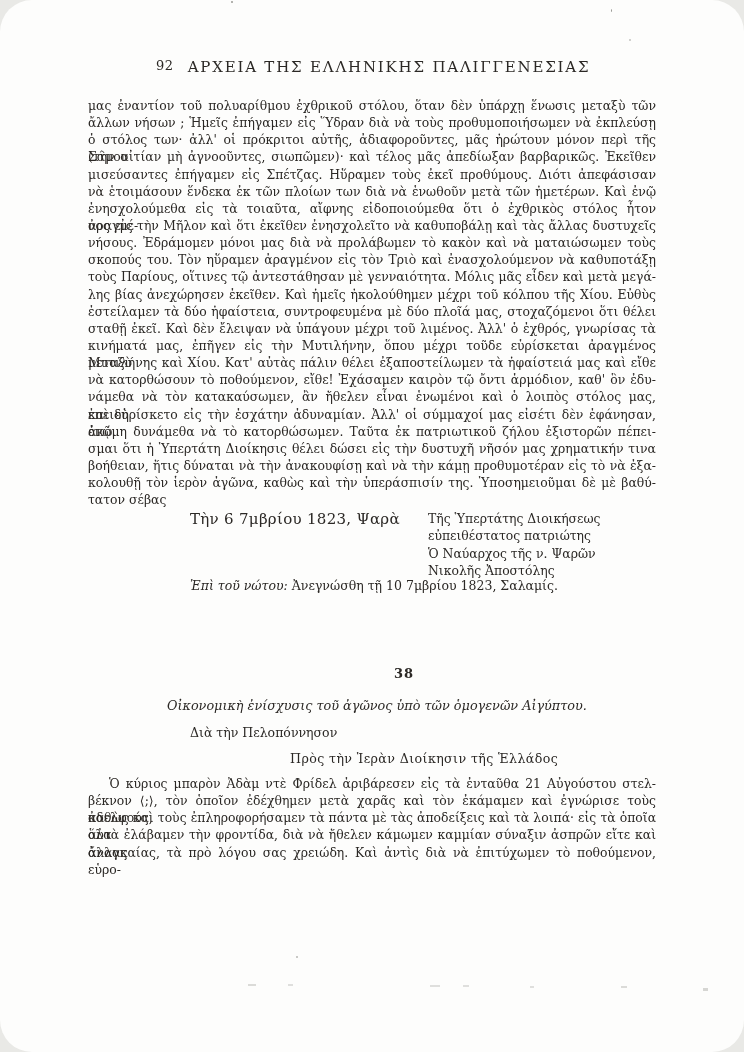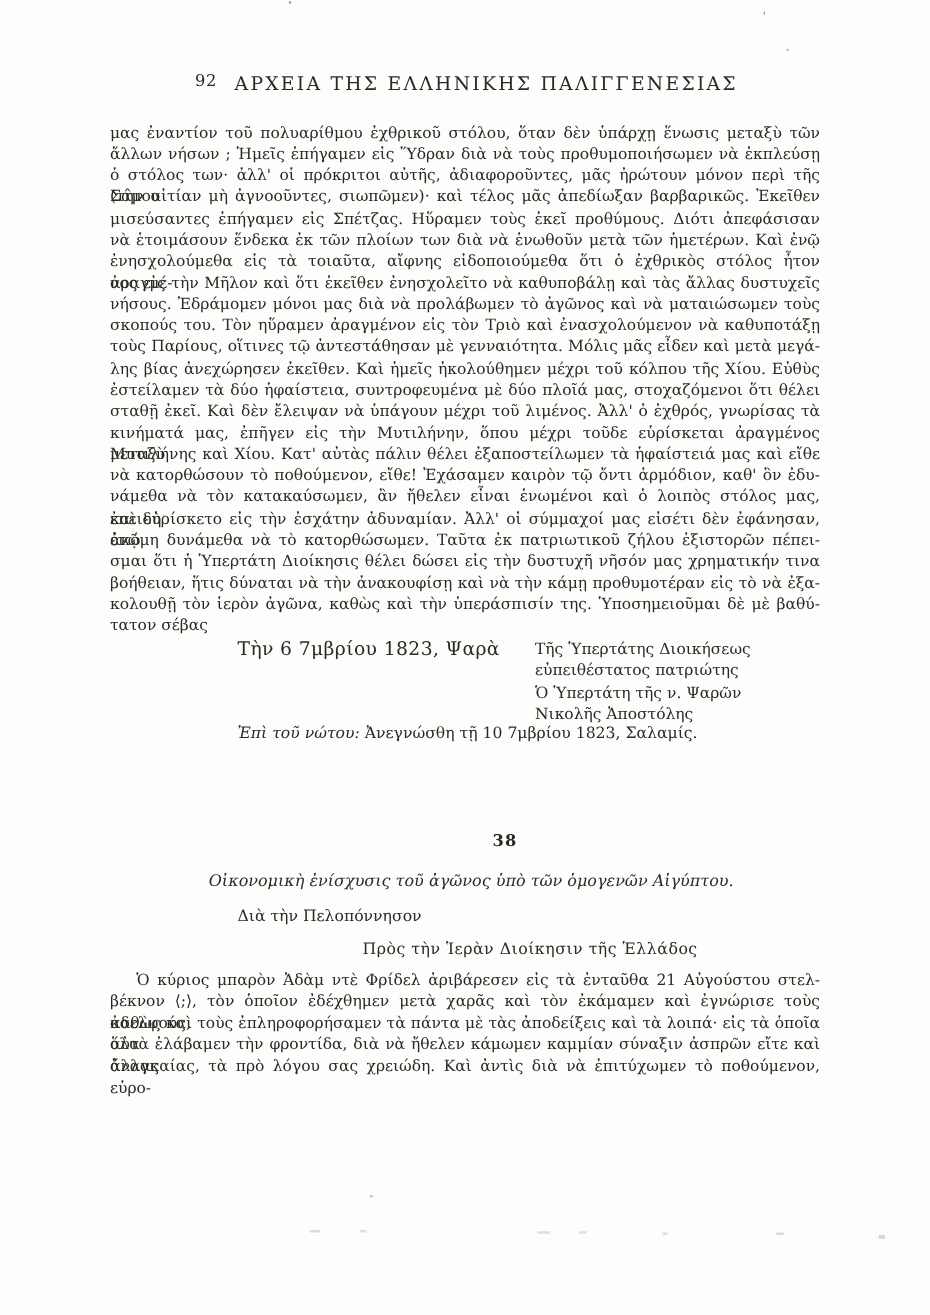--- a/index.html
+++ b/index.html
@@ -5,20 +5,21 @@
   html, body { margin: 0; padding: 0; }
   body { background: #e9e9e6; }
   .page {
     position: relative;
     width: 744px;
     height: 1052px;
     background: #fdfdfc;
     overflow: hidden;
     font-family: "DejaVu Serif", serif;
     color: #2b2825;
+    border-radius: 32px;
   }
   
   .header {
     position: absolute;
     top: 58px; left: 88px; width: 568px;
     font-size: 12.5px;
   }
   .page-num {
     position: absolute;
     left: 68px; top: 0;
@@ -118,21 +119,21 @@
 
   <div class="para para1">
       <div class="tline">μας ἐναντίον τοῦ πολυαρίθμου ἐχθρικοῦ στόλου, ὅταν δὲν ὑπάρχῃ ἕνωσις μεταξὺ τῶν</div>
       <div class="tline">ἄλλων νήσων ; Ἡμεῖς ἐπήγαμεν εἰς Ὕδραν διὰ νὰ τοὺς προθυμοποιήσωμεν νὰ ἐκπλεύσῃ</div>
       <div class="tline">ὁ στόλος των· ἀλλ' οἱ πρόκριτοι αὐτῆς, ἀδιαφοροῦντες, μᾶς ἠρώτουν μόνον περὶ τῆς Σάμου</div>
       <div class="tline">(τὴν αἰτίαν μὴ ἀγνοοῦντες, σιωπῶμεν)· καὶ τέλος μᾶς ἀπεδίωξαν βαρβαρικῶς. Ἐκεῖθεν</div>
       <div class="tline">μισεύσαντες ἐπήγαμεν εἰς Σπέτζας. Ηὕραμεν τοὺς ἐκεῖ προθύμους. Διότι ἀπεφάσισαν</div>
       <div class="tline">νὰ ἑτοιμάσουν ἕνδεκα ἐκ τῶν πλοίων των διὰ νὰ ἑνωθοῦν μετὰ τῶν ἡμετέρων. Καὶ ἐνῷ</div>
       <div class="tline">ἐνησχολούμεθα εἰς τὰ τοιαῦτα, αἴφνης εἰδοποιούμεθα ὅτι ὁ ἐχθρικὸς στόλος ἦτον ἀραγμέ-</div>
       <div class="tline">νος εἰς τὴν Μῆλον καὶ ὅτι ἐκεῖθεν ἐνησχολεῖτο νὰ καθυποβάλῃ καὶ τὰς ἄλλας δυστυχεῖς</div>
-      <div class="tline">νήσους. Ἐδράμομεν μόνοι μας διὰ νὰ προλάβωμεν τὸ ἀγῶνος καὶ νὰ ματαιώσωμεν τοὺς</div>
+      <div class="tline">νήσους. Ἐδράμομεν μόνοι μας διὰ νὰ προλάβωμεν τὸ κακὸν καὶ νὰ ματαιώσωμεν τοὺς</div>
       <div class="tline">σκοπούς του. Τὸν ηὕραμεν ἀραγμένον εἰς τὸν Τριὸ καὶ ἐνασχολούμενον νὰ καθυποτάξῃ</div>
       <div class="tline">τοὺς Παρίους, οἵτινες τῷ ἀντεστάθησαν μὲ γενναιότητα. Μόλις μᾶς εἶδεν καὶ μετὰ μεγά-</div>
       <div class="tline">λης βίας ἀνεχώρησεν ἐκεῖθεν. Καὶ ἡμεῖς ἠκολούθημεν μέχρι τοῦ κόλπου τῆς Χίου. Εὐθὺς</div>
       <div class="tline">ἐστείλαμεν τὰ δύο ἡφαίστεια, συντροφευμένα μὲ δύο πλοῖά μας, στοχαζόμενοι ὅτι θέλει</div>
       <div class="tline">σταθῇ ἐκεῖ. Καὶ δὲν ἔλειψαν νὰ ὑπάγουν μέχρι τοῦ λιμένος. Ἀλλ' ὁ ἐχθρός, γνωρίσας τὰ</div>
       <div class="tline">κινήματά μας, ἐπῆγεν εἰς τὴν Μυτιλήνην, ὅπου μέχρι τοῦδε εὑρίσκεται ἀραγμένος μεταξὺ</div>
       <div class="tline">Μυτιλήνης καὶ Χίου. Κατ' αὐτὰς πάλιν θέλει ἐξαποστείλωμεν τὰ ἡφαίστειά μας καὶ εἴθε</div>
       <div class="tline">νὰ κατορθώσουν τὸ ποθούμενον, εἴθε! Ἐχάσαμεν καιρὸν τῷ ὄντι ἁρμόδιον, καθ' ὃν ἐδυ-</div>
       <div class="tline">νάμεθα νὰ τὸν κατακαύσωμεν, ἂν ἤθελεν εἶναι ἑνωμένοι καὶ ὁ λοιπὸς στόλος μας, ἐπειδὴ</div>
       <div class="tline">καὶ εὑρίσκετο εἰς τὴν ἐσχάτην ἀδυναμίαν. Ἀλλ' οἱ σύμμαχοί μας εἰσέτι δὲν ἐφάνησαν, ἐνῷ</div>
@@ -140,21 +141,21 @@
       <div class="tline">σμαι ὅτι ἡ Ὑπερτάτη Διοίκησις θέλει δώσει εἰς τὴν δυστυχῆ νῆσόν μας χρηματικήν τινα</div>
       <div class="tline">βοήθειαν, ἥτις δύναται νὰ τὴν ἀνακουφίσῃ καὶ νὰ τὴν κάμῃ προθυμοτέραν εἰς τὸ νὰ ἐξα-</div>
       <div class="tline">κολουθῇ τὸν ἱερὸν ἀγῶνα, καθὼς καὶ τὴν ὑπεράσπισίν της. Ὑποσημειοῦμαι δὲ μὲ βαθύ-</div>
       <div class="tline">τατον σέβας</div>
     </div>
 
   <div class="dateline">Τὴν 6 7μβρίου 1823, Ψαρὰ</div>
   <div class="sig-block">
       <div>Τῆς Ὑπερτάτης Διοικήσεως</div>
       <div>εὐπειθέστατος πατριώτης</div>
-      <div>Ὁ Ὑπερτάτη τῆς ν. Ψαρῶν</div>
+      <div>Ὁ Ναύαρχος τῆς ν. Ψαρῶν</div>
       <div>Νικολῆς Ἀποστόλης</div>
     </div>
 
   <div class="verso">
     <span class="it">Ἐπὶ τοῦ νώτου:</span>
     <span>Ἀνεγνώσθη τῇ 10 7μβρίου 1823, Σαλαμίς.</span>
   </div>
 
   <div class="doc-number">38</div>
   <div class="doc-summary">Οἰκονομικὴ ἐνίσχυσις τοῦ ἀγῶνος ὑπὸ τῶν ὁμογενῶν Αἰγύπτου.</div>

